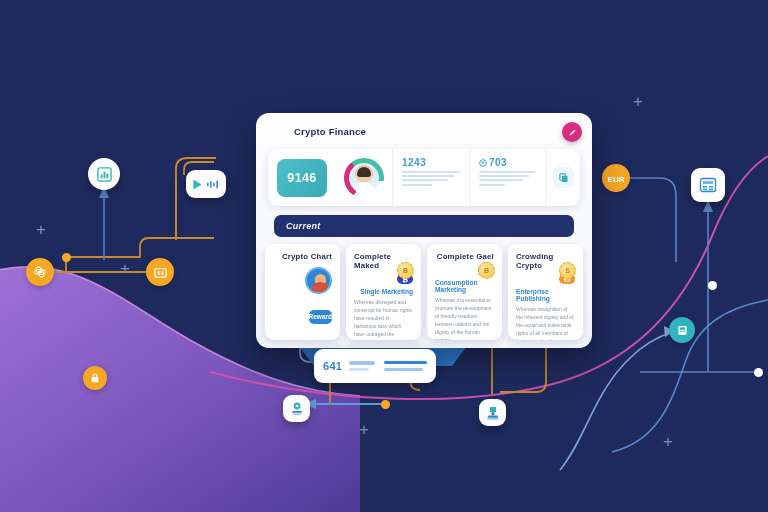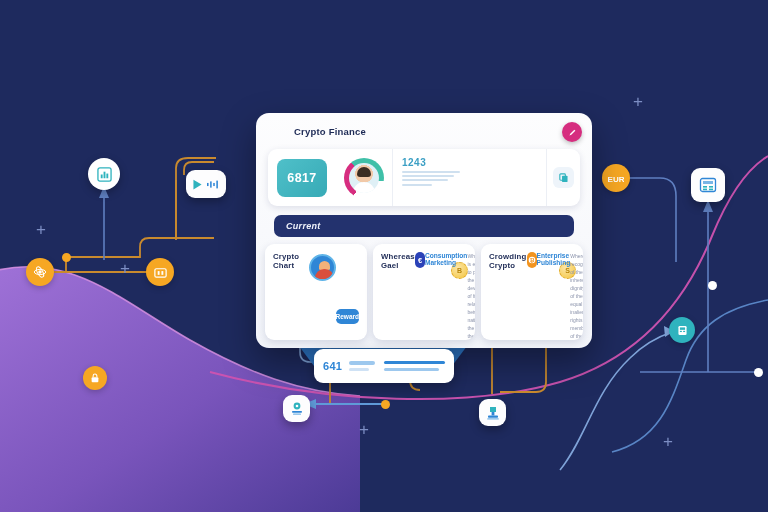--- a/index.html
+++ b/index.html
@@ -135,21 +135,21 @@
   
   .cards-row {
     position: absolute; left: 9px; top: 131px; right: 9px; height: 96px;
     display: flex; gap: 6px;
   }
   .card {
     flex: 1; background: #ffffff; border-radius: 9px;
     box-shadow: 0 3px 8px rgba(30,42,94,.15);
     padding: 8px 8px 16px 8px;
     position: relative; overflow: hidden;
-    display: flex; flex-direction: row;
+    display: flex; flex-direction: column; align-items: flex-end;
   }
   .card-title {
     font-size: 7.8px; font-weight: bold; color: #1d2a55; letter-spacing: .2px;
     filter: blur(.4px); margin-bottom: 4px;
   }
   .card-coin {
     position: absolute; right: 7px; top: 18px;
     width: 17px; height: 17px; border-radius: 50%;
     background: radial-gradient(circle at 38% 32%, #fde6a8, #f3c53f);
     border: 1px dashed #e0a92a;
@@ -190,21 +190,21 @@
   }
   .card-cta-btn {
     margin-top: auto; height: 15px; border-radius: 5px; background: #2f86d6;
     display: flex; align-items: center; justify-content: center;
     color: #ffffff; font-size: 6.5px; font-weight: bold; filter: blur(.35px);
   }
 
   
   #callout {
     position: absolute; left: 314px; top: 349px;
-    width: 140px; height: 34px;
+    width: 122px; height: 34px;
     background: #ffffff; border-radius: 9px;
     box-shadow: 0 5px 13px rgba(0,0,0,.28);
     display: flex; align-items: center; gap: 7px; padding: 0 9px; justify-content: flex-end;
   }
   .callout-val {
     font-size: 11px; font-weight: bold; color: #2f86d6; letter-spacing: .3px;
     filter: blur(.35px);
   }
   .callout-mid { display: flex; flex-direction: column; gap: 3px; width: 28px; }
   .callout-right { display: flex; flex-direction: column; gap: 4px; flex: 1; }
@@ -396,39 +396,54 @@
     <div class="panel-title">Crypto Finance</div>
 
     <div class="panel-fab">
       <svg class="ico" width="9" height="9" viewBox="0 0 12 12">
         <path d="M2 10 L3 7.6 L8.4 2.2 L9.8 3.6 L4.4 9 Z" fill="#fff"></path>
       </svg>
     </div>
 
     <div class="stats-strip">
       <div class="stat-badge-cell">
-        <div class="stat-badge">6817</div>
+        <div class="stat-badge">9146</div>
       </div>
 
       <div class="stat-avatar-cell">
         <div class="ring">
           <div class="ring-inner"></div>
         </div>
       </div>
 
       <div class="stat-col">
         <div class="stat-value">1243</div>
         <div class="stat-lines">
           <div class="sline" style="width:58px"></div>
           <div class="sline" style="width:52px"></div>
           <div class="sline" style="width:46px"></div>
           <div class="sline" style="width:30px"></div>
         </div>
       </div>
 
+      <div class="stat-col">
+        <div class="stat-value">
+          <svg class="ico" width="8" height="8" viewBox="0 0 10 10">
+            <circle cx="5" cy="5" r="4.2" fill="none" stroke="#3b9fc4" stroke-width="1.2"></circle>
+            <path d="M5 2.4 V7.6 M3.4 4 H6.6" stroke="#3b9fc4" stroke-width="1"></path>
+          </svg>
+          <span>703</span>
+        </div>
+        <div class="stat-lines">
+          <div class="sline" style="width:56px"></div>
+          <div class="sline" style="width:50px"></div>
+          <div class="sline" style="width:44px"></div>
+          <div class="sline" style="width:26px"></div>
+        </div>
+      </div>
 
 
       <div class="stat-action-cell">
         <div class="stat-action">
           <svg class="ico" width="11" height="11" viewBox="0 0 12 12">
             <rect x="2" y="2" width="6" height="7" rx="1" fill="none" stroke="#2fb3be" stroke-width="1.2"></rect>
             <rect x="4.4" y="4" width="6" height="7" rx="1" fill="#2fb3be"></rect>
           </svg>
         </div>
       </div>
@@ -445,23 +460,35 @@
         <div class="card-avatar-wrap">
           <div class="card-avatar"></div>
         </div>
         <div class="card-lines">
           <div class="cline" style="width:74%"></div>
           <div class="cline" style="width:50%"></div>
         </div>
         <div class="card-cta-btn">Reward</div>
       </div>
 
-
       <div class="card">
-        <div class="card-title">Whereas Gael</div>
+        <div class="card-title">Complete Maked</div>
+        <div class="card-coin">B</div>
+        <div class="card-icon-sq blue">
+          <svg class="ico" width="10" height="10" viewBox="0 0 12 12">
+            <text x="6" y="9.2" text-anchor="middle" font-family="Liberation Sans, sans-serif" font-size="9" font-weight="bold" fill="#fff">₿</text>
+          </svg>
+        </div>
+        <div class="card-sub">Single Marketing</div>
+        <div class="card-body-text">Whereas disregard and contempt for human rights have resulted in barbarous acts which have outraged the conscience of mankind.</div>
+
+      </div>
+
+      <div class="card">
+        <div class="card-title">Complete Gael</div>
         <div class="card-coin">B</div>
         <div class="card-icon-sq blue">
           <svg class="ico" width="10" height="10" viewBox="0 0 12 12">
             <text x="6" y="9.2" text-anchor="middle" font-family="Liberation Sans, sans-serif" font-size="9" font-weight="bold" fill="#fff">€</text>
           </svg>
         </div>
         <div class="card-sub">Consumption Marketing</div>
         <div class="card-body-text">Whereas it is essential to promote the development of friendly relations between nations and the dignity of the human person.</div>
 
       </div>

